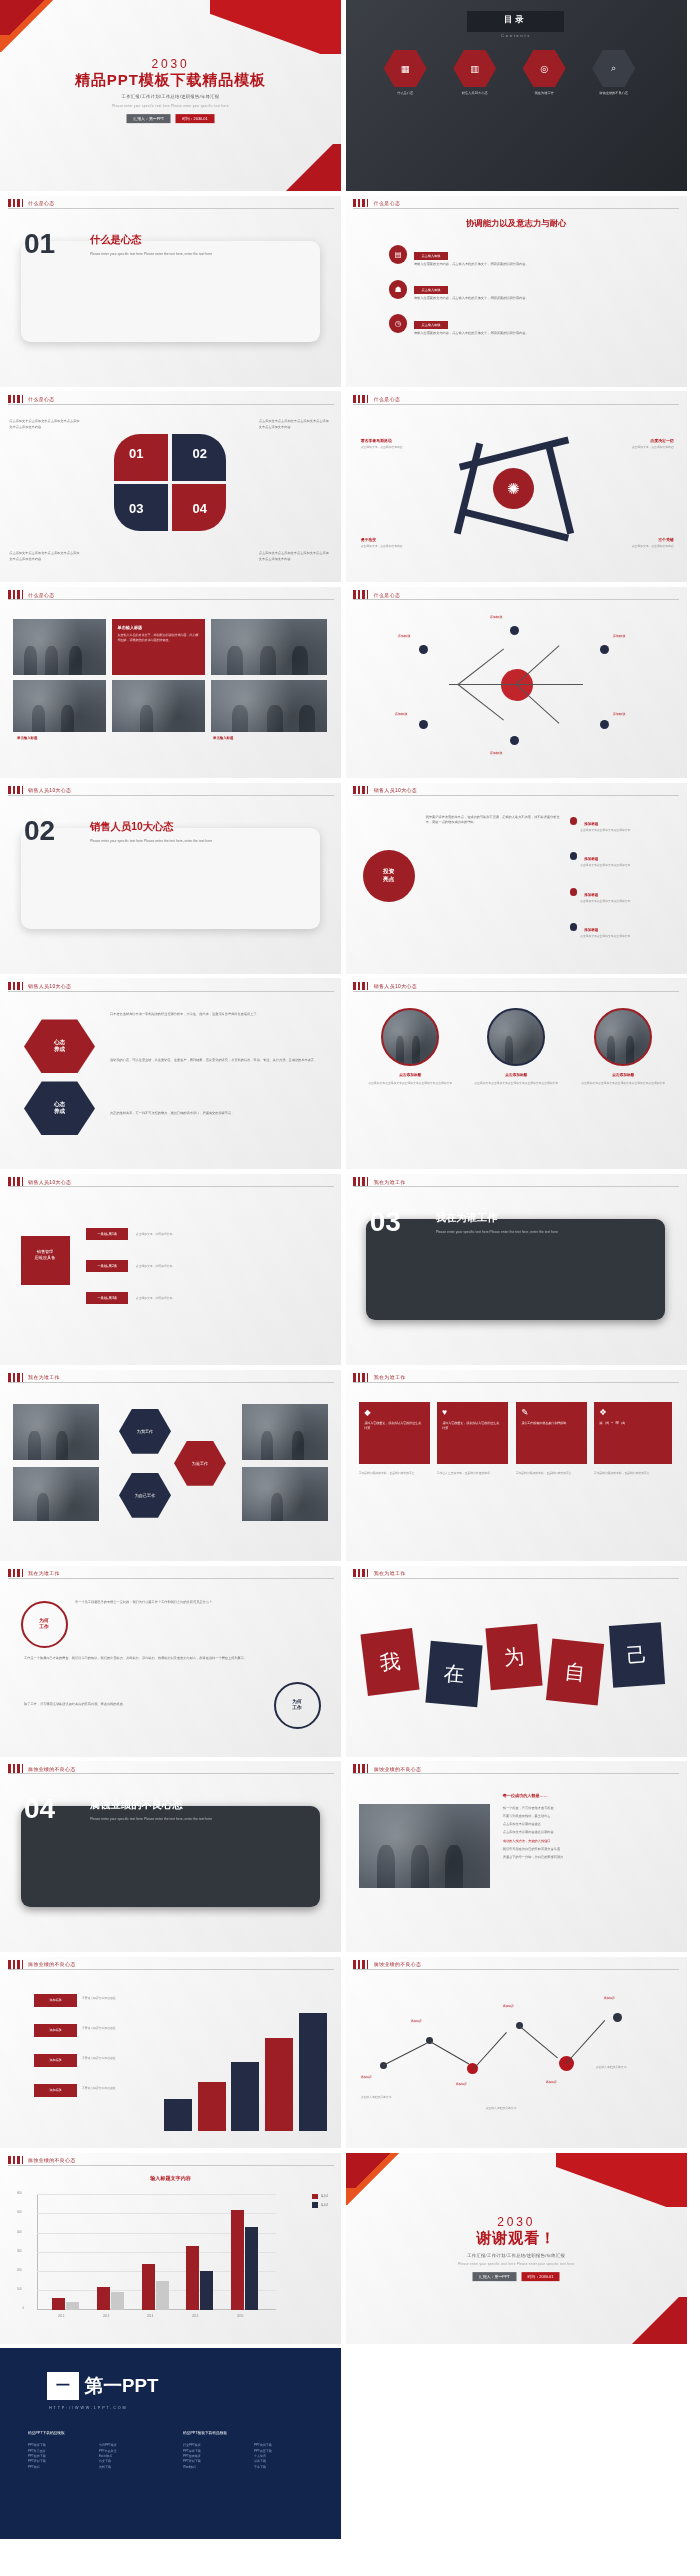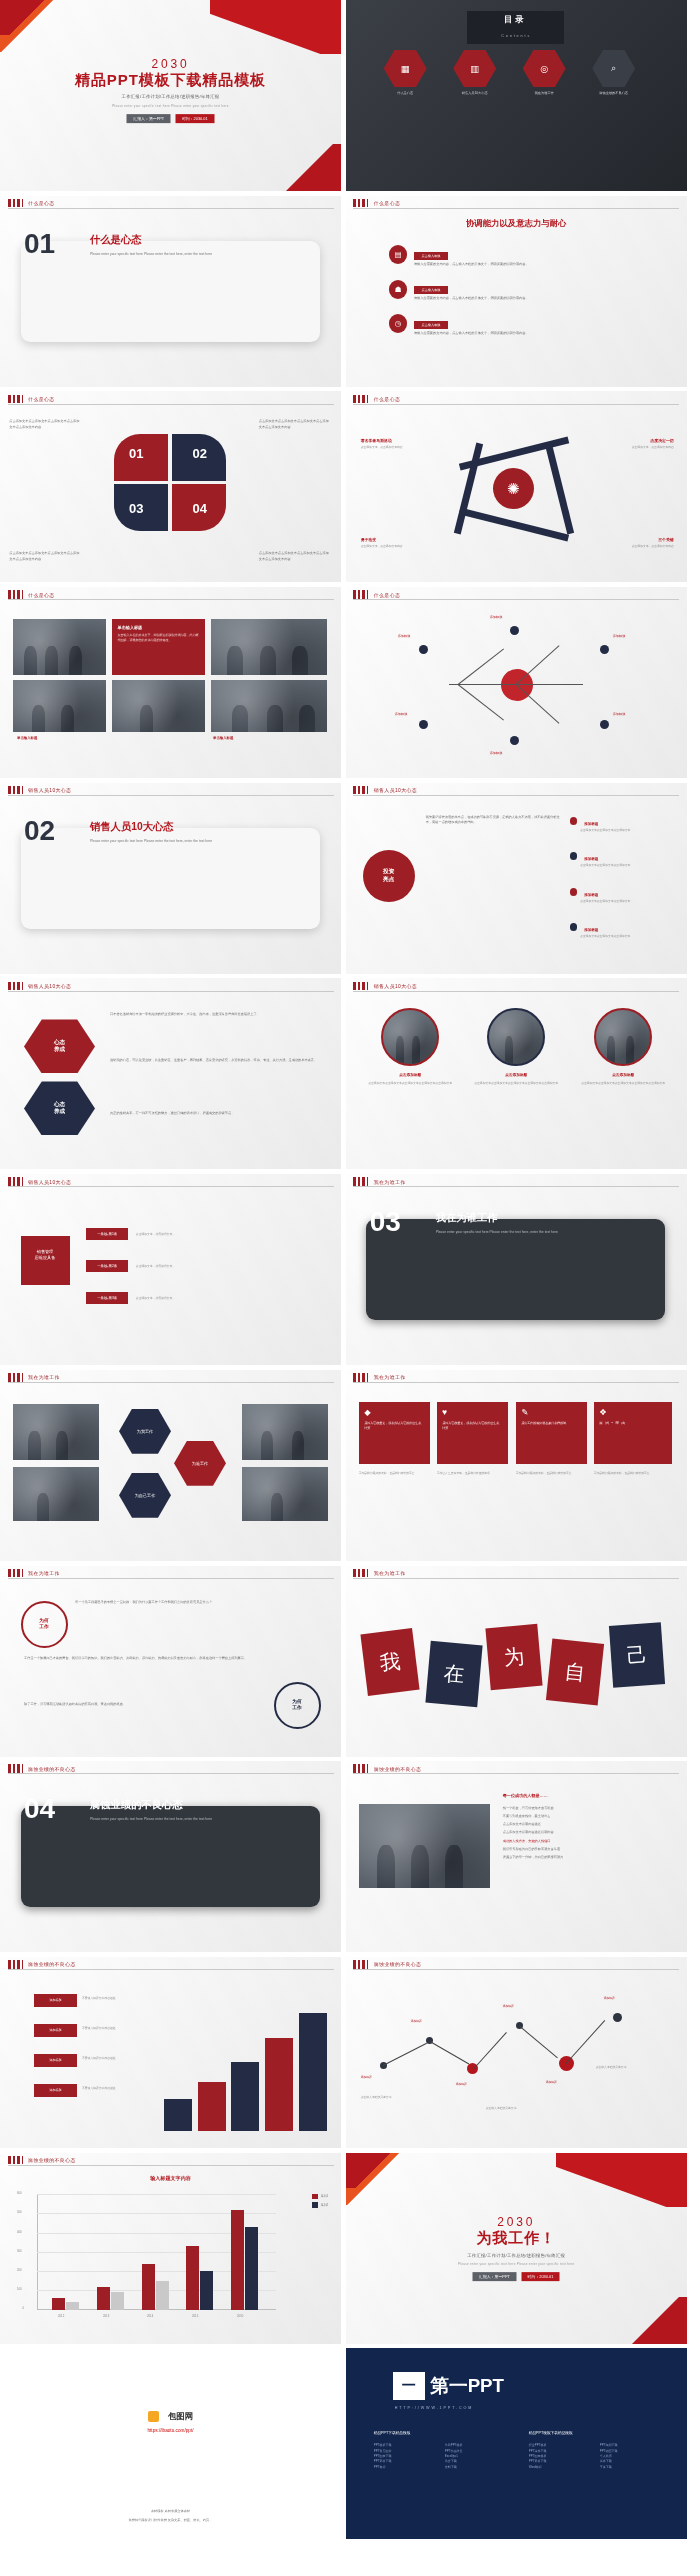--- a/index.html
+++ b/index.html
@@ -85,21 +85,21 @@
       <div class="subline">工作汇报/工作计划/工作总结/述职报告/年终汇报</div>
       <div class="subline" style="font-size:3px;color:#999">Please enter your specific text here Please enter your specific text here</div>
       <div class="pill-row">
         <span class="pill">汇报人：第一PPT</span>
         <span class="pill r">时间：2030.01</span>
       </div>
     </div>
   </div>
 
   <div class="slide bg-dark">
-    <div style="position:absolute;left:121px;top:11.2px;width:97px;height:33px;background:#1e2128;">
+    <div style="position:absolute;left:121px;top:11.2px;width:97px;height:21px;background:#1e2128;">
       <div style="color:#fff;font-size:8.4px;font-weight:bold;text-align:center;margin-top:2.8px;letter-spacing:2.8px">目录</div>
     </div>
     <div style="position:absolute;left:0;right:0;top:34px;text-align:center;color:#aeb2b8;font-size:3.7px;letter-spacing:1.9px">Contents</div>
     <div style="position:absolute;left:35px;top:50px;display:flex;gap:20.5px;">
       <div style="text-align:center;width:49px">
         <div class="hex flexc" style="background:#9d1f25;margin:0 auto">
             <span style="color:#fff;font-size:9.3px">▦</span>
           </div>
         <div style="color:#d7d9dd;font-size:3.2px;margin-top:3.7px">什么是心态</div>
       </div>
@@ -622,39 +622,30 @@
     </div>
   </div>
 
   <div class="slide bg-light">
     <div class="corner-tl"></div>
     <div class="corner-tl2"></div>
     <div class="ribbon"></div>
     <div class="corner-br"></div>
     <div class="centerbox" style="top:50%">
       <div class="title-year">2030</div>
-      <div class="title-big">为我工作！</div>
+      <div class="title-big">谢谢观看！</div>
       <div class="subline">工作汇报/工作计划/工作总结/述职报告/年终汇报</div>
       <div class="subline" style="font-size:3px;color:#999">Please enter your specific text here Please enter your specific text here</div>
       <div class="pill-row">
         <span class="pill">汇报人：第一PPT</span>
         <span class="pill r">时间：2030.01</span>
       </div>
     </div>
   </div>
 
-  <div class="slide" style="background:#ffffff">
-    <div style="position:absolute;left:0;right:0;top:58px;text-align:center">
-      <span style="display:inline-block;width:11.2px;height:11.2px;background:#f5a623;border-radius:1.9px;vertical-align:middle"></span>
-      <span style="font-size:8.4px;font-weight:bold;color:#333;margin-left:4.7px;vertical-align:middle">包图网</span>
-    </div>
-    <div style="position:absolute;left:0;right:0;top:80px;text-align:center" class="site">https://ibaotu.com/ppt/</div>
-    <div style="position:absolute;left:0;right:0;bottom:26px;text-align:center;font-size:3.2px;color:#777">素材模板 素材来源立体素材</div>
-    <div style="position:absolute;left:0;right:0;bottom:17px;text-align:center;font-size:3.2px;color:#777">免费特色模板设计软件免费 复杂文案、封面、封底、内页。</div>
-  </div>
 
   <div class="slide" style="background:#12264d">
     <div style="position:absolute;left:47px;top:24px;display:flex;align-items:center">
       <span class="flexc" style="width:32px;height:28px;background:#fff;color:#12264d;font-size:14px;font-weight:bold">一</span>
       <span style="color:#fff;font-size:18.7px;font-weight:bold;margin-left:5.6px">第一PPT</span>
     </div>
     <div style="position:absolute;left:49px;top:58px;color:#a9b6cf;font-size:3.7px;letter-spacing:1.9px">HTTP://WWW.1PPT.COM</div>
     <div style="position:absolute;left:28px;top:82px;color:#fff;font-size:3.7px">精品PPT下载精品模板</div>
     <div style="position:absolute;left:183px;top:82px;color:#fff;font-size:3.7px">精品PPT模板下载精品模板</div>
     <ul style="position:absolute;left:28px;top:95px">

